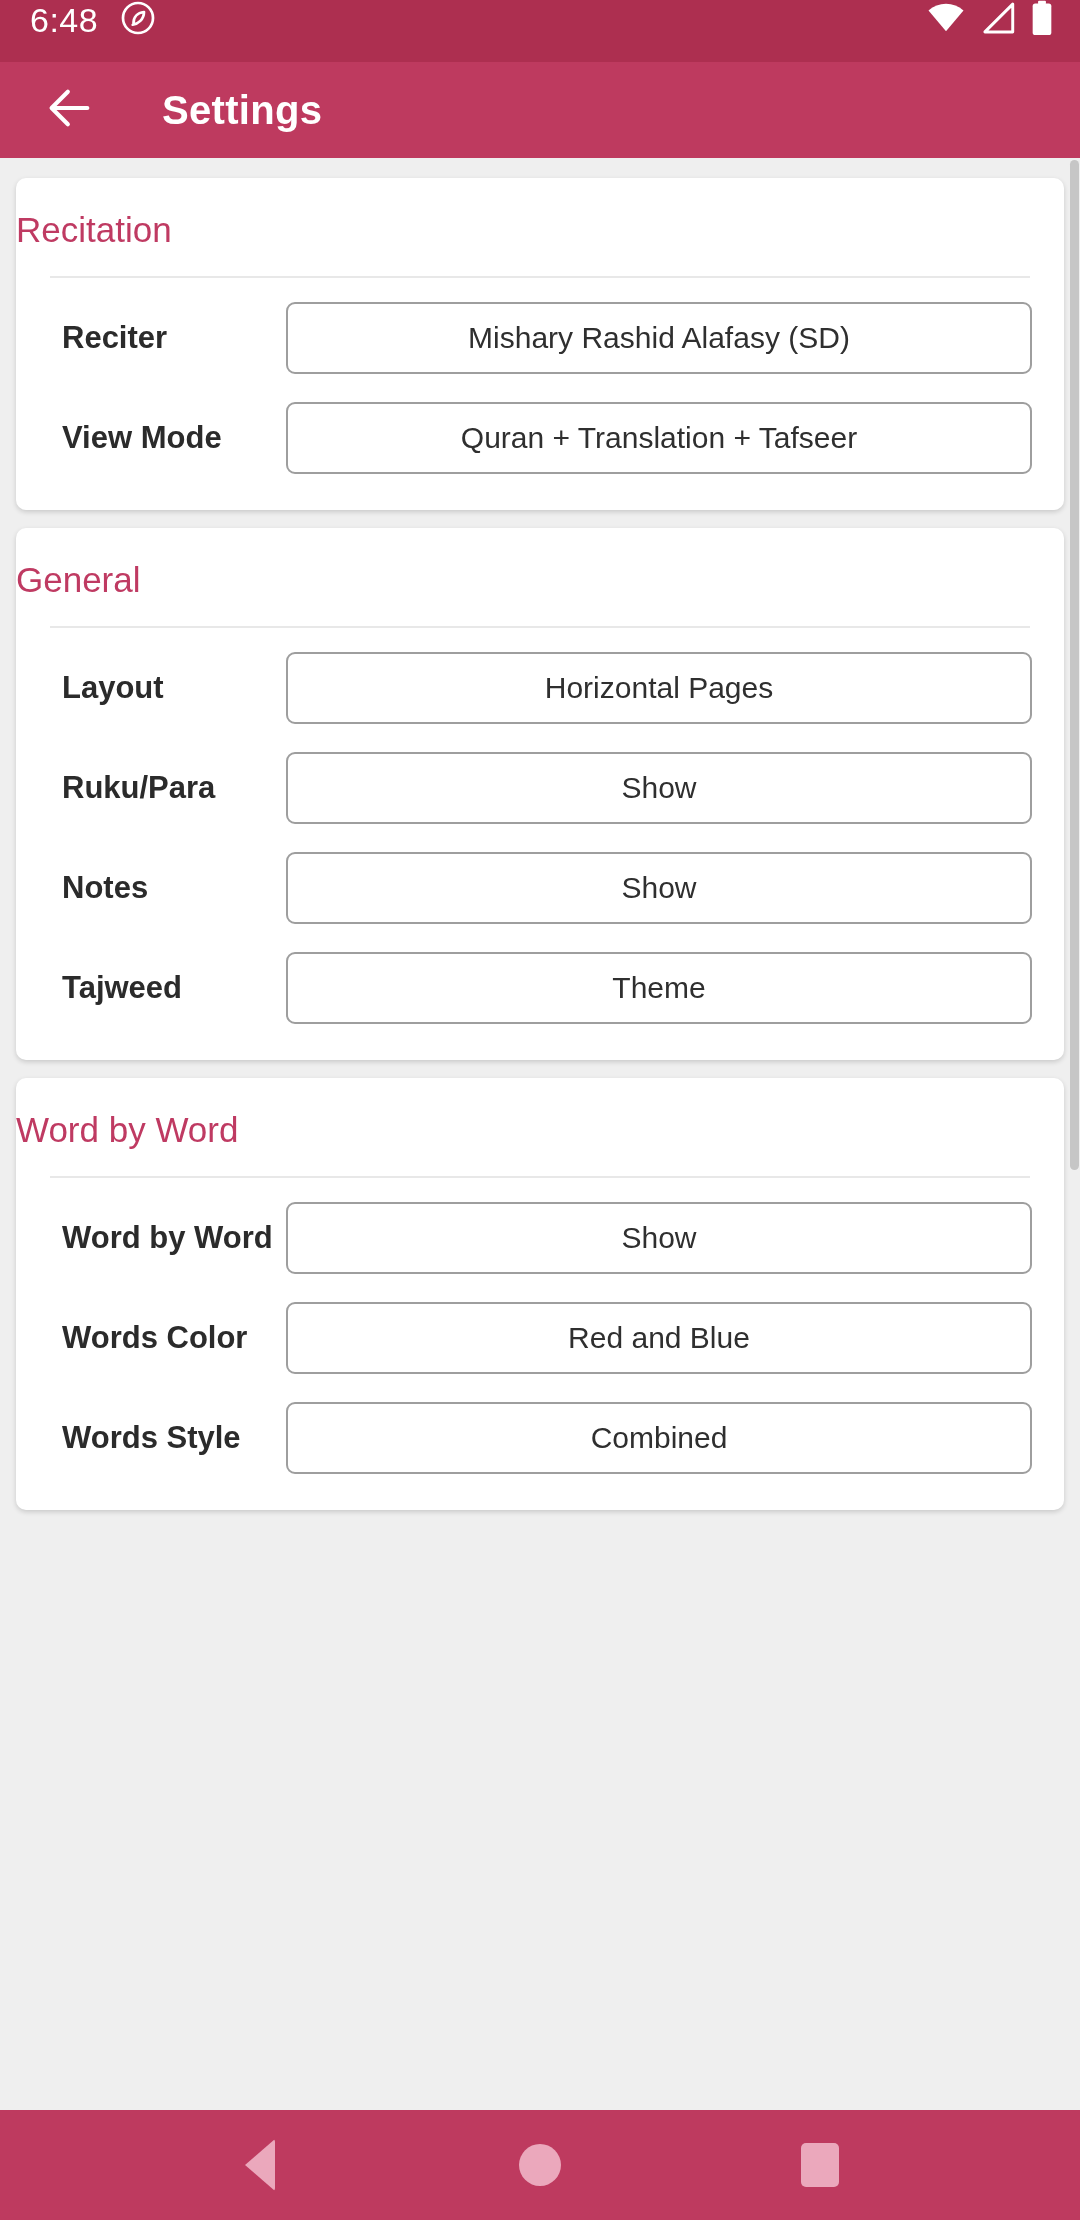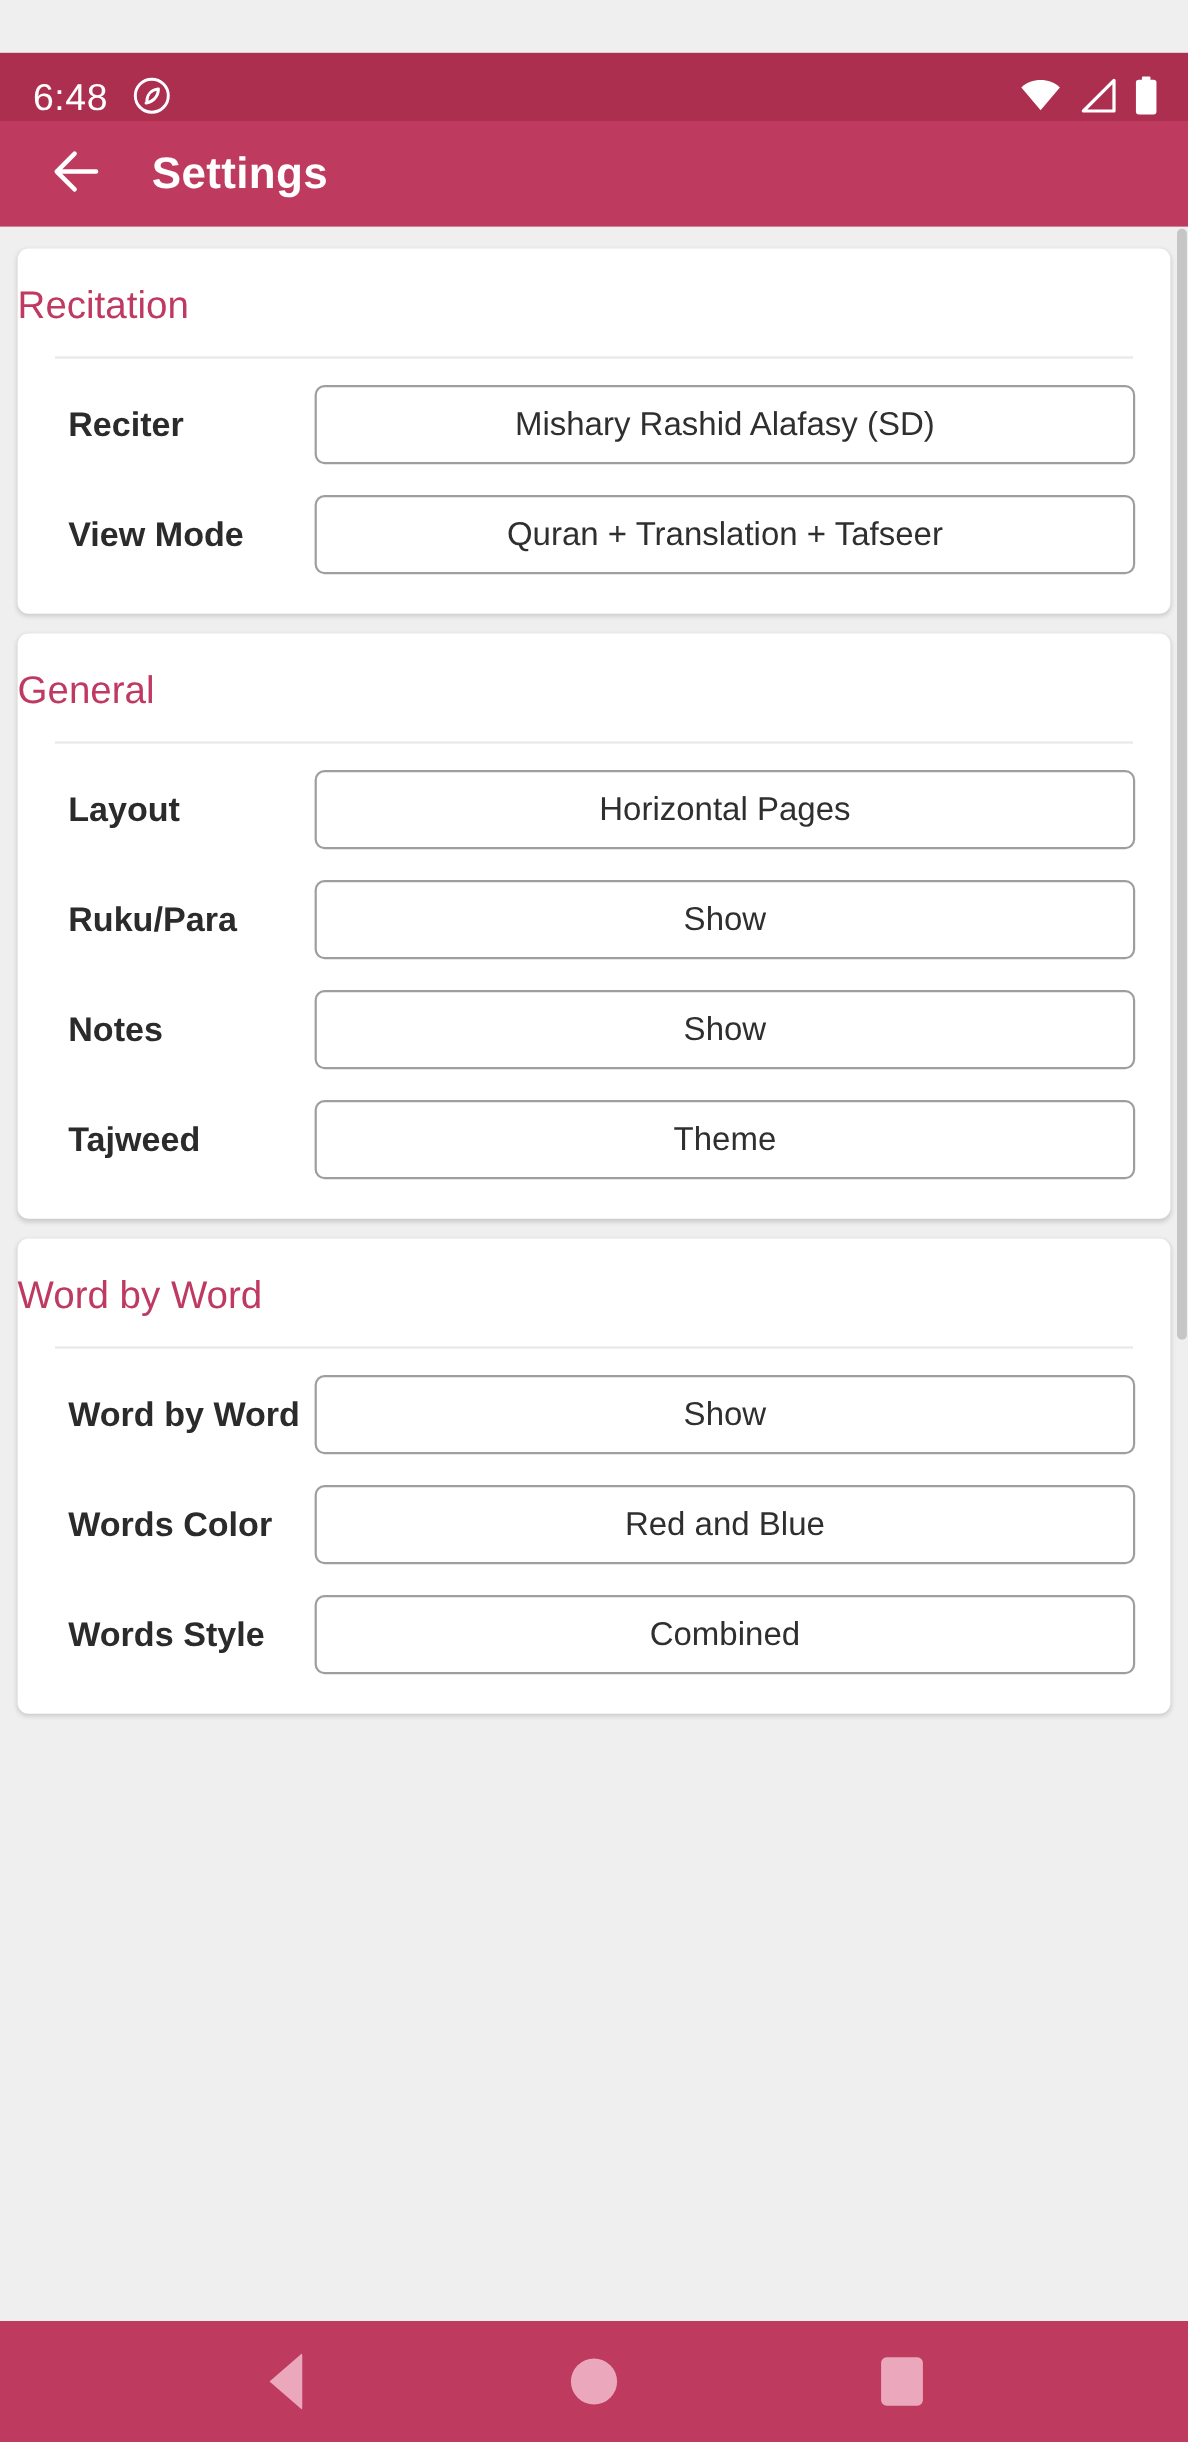--- a/index.html
+++ b/index.html
@@ -13,38 +13,37 @@
     position: relative;
     width: 1080px; height: 2220px;
     background: #efefef;
     display: flex; flex-direction: column;
   }
 
   
   #status-bar {
     height: 62px; flex: 0 0 62px;
     background: #ad2f50;
-    display: flex; align-items: flex-end;
+    display: flex; align-items: flex-start;
     padding: 0 26px 0 30px;
     color: #ffffff;
-    margin-top: 48px;
   }
   #status-left { display: flex; align-items: center; gap: 22px; }
   #status-clock { font-size: 34px; letter-spacing: 0.5px; font-weight: 400; }
   #status-right { margin-left: auto; display: flex; align-items: center; gap: 14px; }
   .sb-icon { display: block; }
 
   
   #app-bar {
     height: 96px; flex: 0 0 96px;
     background: #be3a5f;
     display: flex; align-items: center;
     padding-left: 34px;
     color: #ffffff;
-    position: relative; z-index: 5;
+    position: relative; z-index: 5; gap: 24px;
   }
   #back-button {
     width: 72px; height: 72px;
     display: flex; align-items: center; justify-content: center;
     cursor: pointer;
   }
   #app-title {
     font-size: 40px; font-weight: 700;
     margin-left: 32px; letter-spacing: 0.3px;
   }

